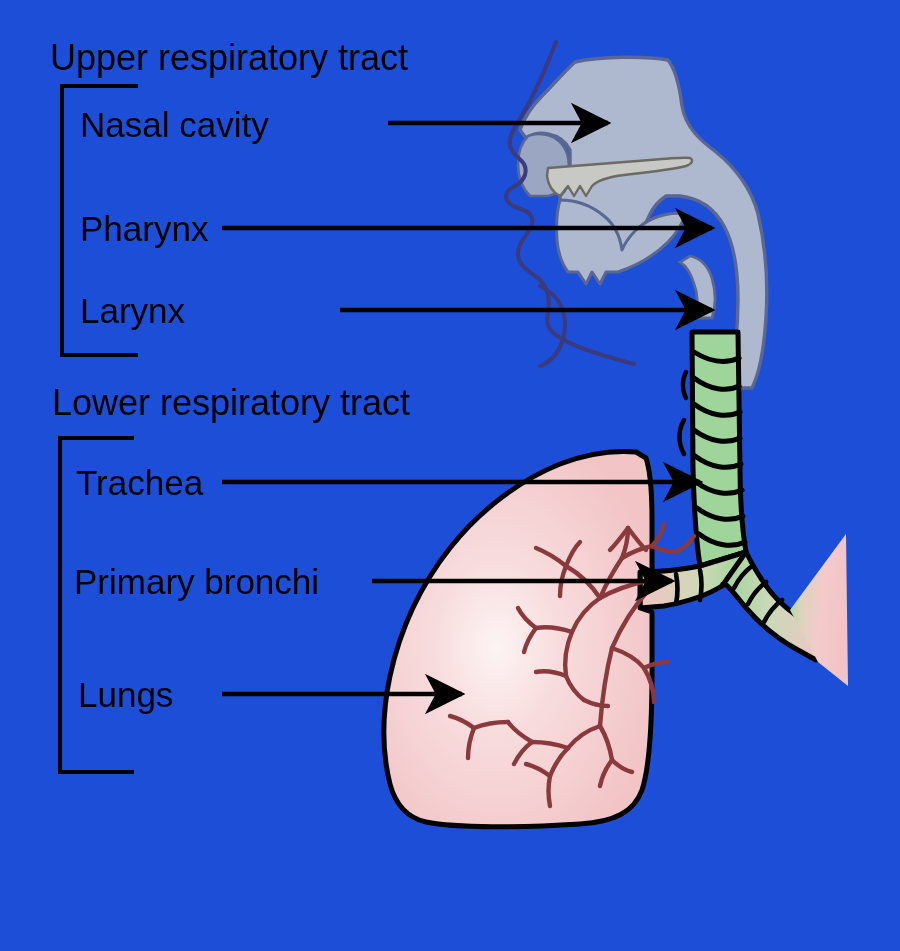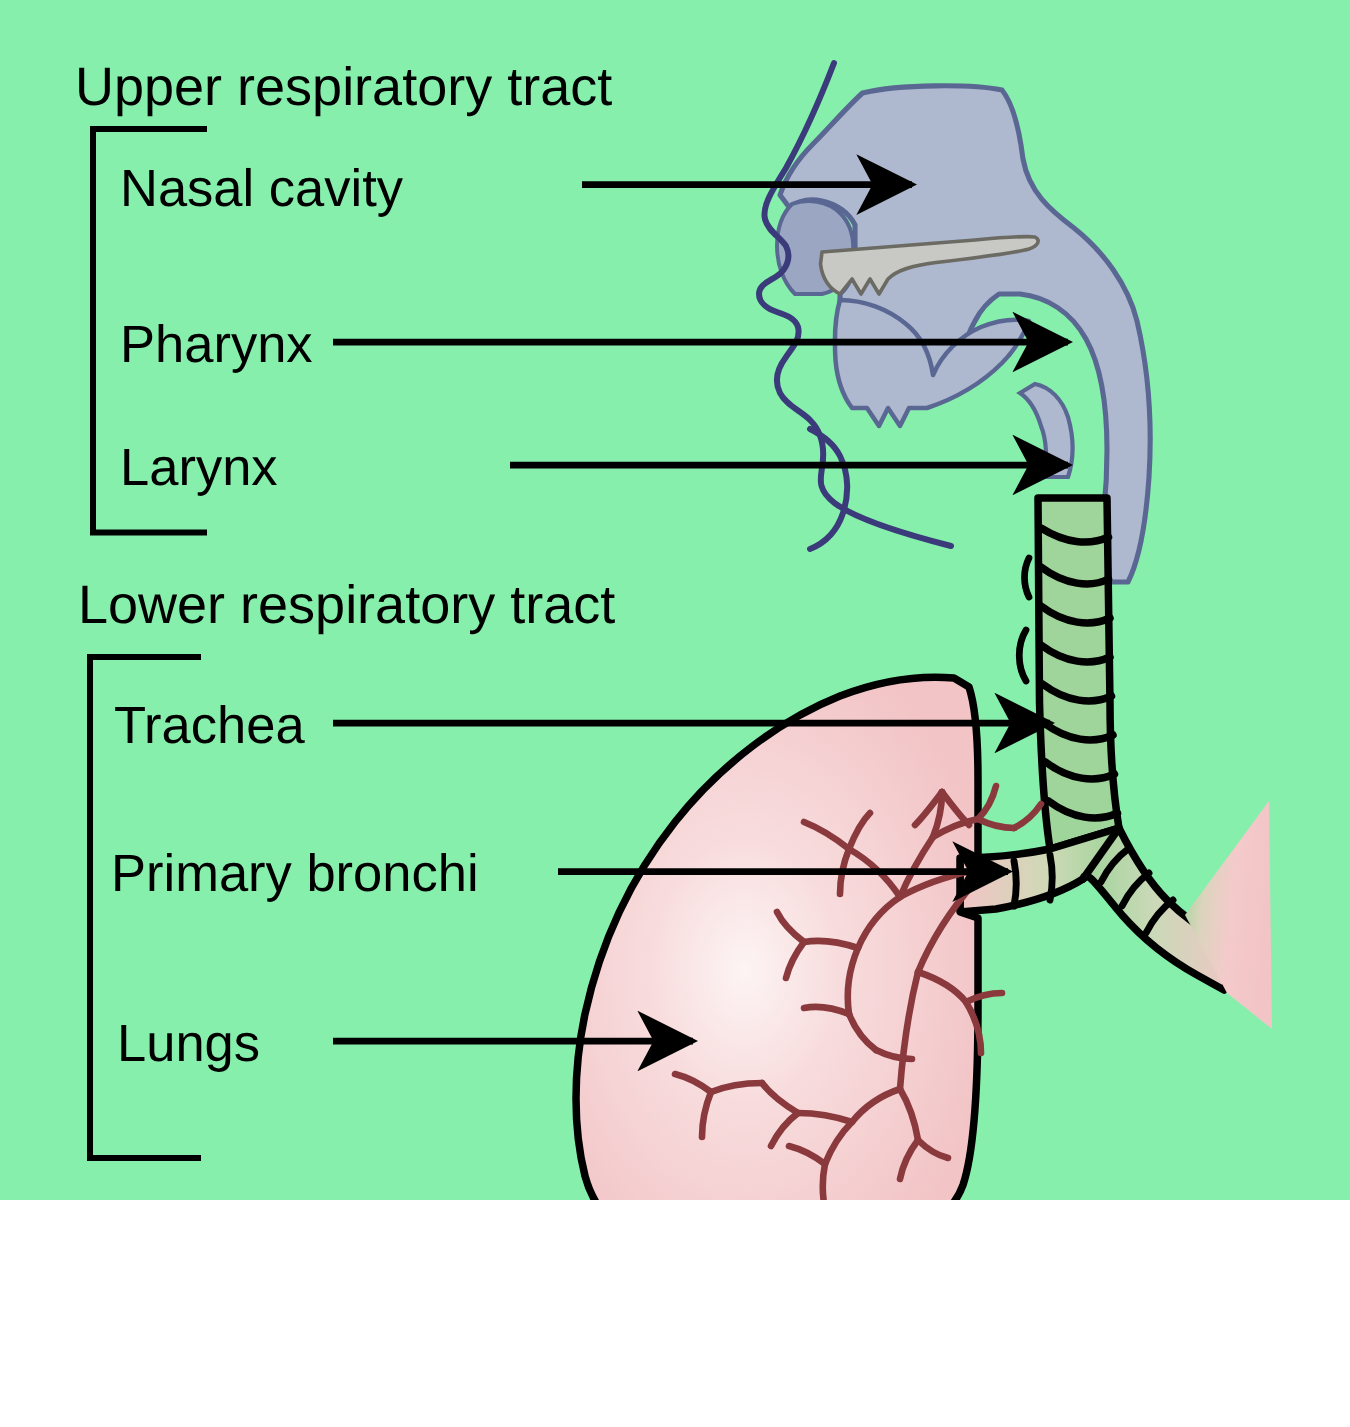--- a/index.html
+++ b/index.html
@@ -3,22 +3,22 @@
 <meta charset="utf-8">
 <style>
   html, body {
     margin: 0;
     padding: 0;
     background: #ffffff;
   }
   #canvas {
     position: relative;
     width: 900px;
-    height: 800px;
-    background: #86efac;
+    height: 951px;
+    background: #1d4ed8;
     overflow: hidden;
     font-family: "Liberation Sans", sans-serif;
   }
   #figure {
     position: absolute;
     left: 0;
     top: 0;
     width: 900px;
     height: 951px;
   }

